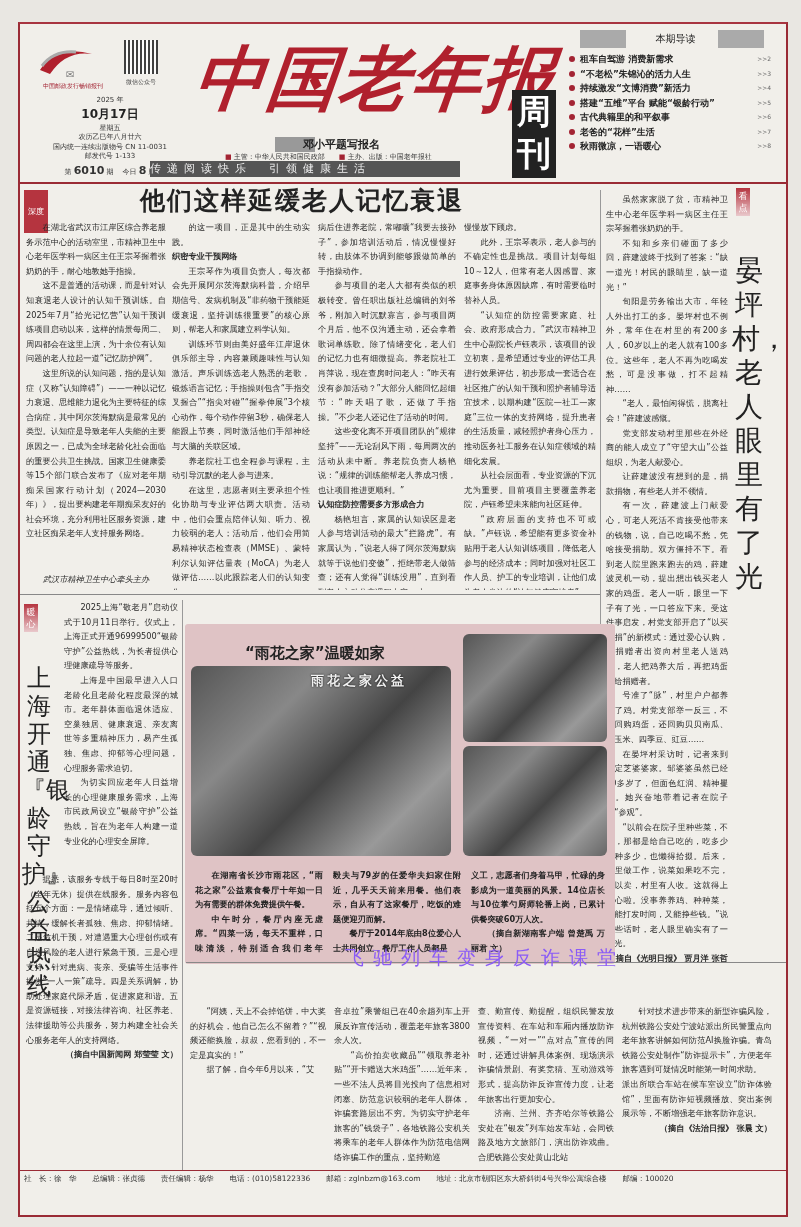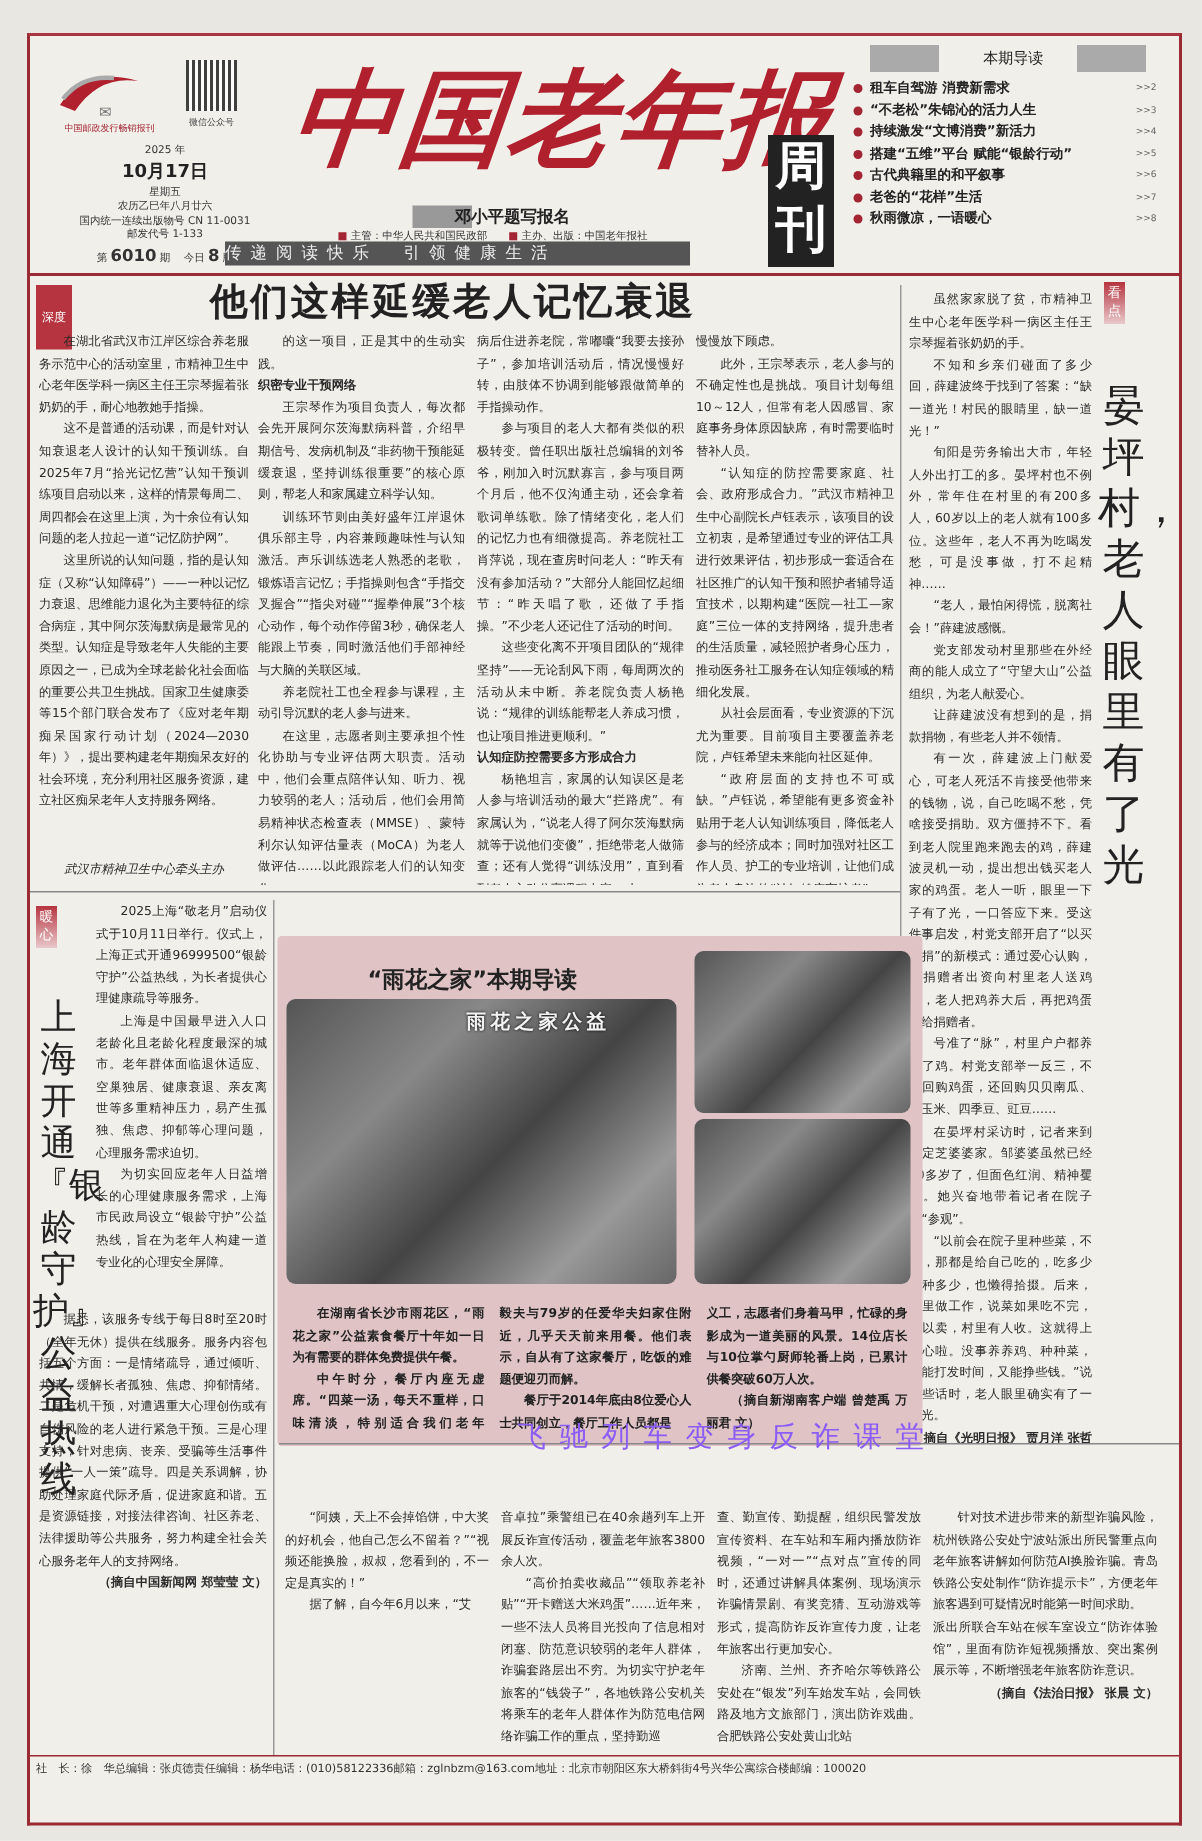--- a/index.html
+++ b/index.html
@@ -39,21 +39,21 @@
 .col .src{text-indent:0;text-align:right;font-weight:bold}
 .col .cap{text-indent:0;text-align:center;font-style:italic}
 .vline{width:1px;background:#999}
 .hline{height:1px;background:#888}
 .side-title{font-size:28px;line-height:34px;width:34px;text-align:center;color:#222;font-family:"DejaVu Sans",sans-serif}
 .pink-box{left:165px;top:600px;width:430px;height:340px;background:#dfc3c5;border-radius:3px}
 .pink-title{left:60px;top:20px;font-size:15px;font-weight:bold;color:#222}
 .photo{background:linear-gradient(135deg,#555 0%,#888 30%,#444 55%,#999 80%,#666 100%);border-radius:6px;overflow:hidden}
 .photo-sign{position:absolute;left:120px;top:6px;color:#f2f2f2;font-size:13px;font-weight:bold;letter-spacing:3px;text-shadow:0 0 2px #000}
 .h2{left:325px;top:921px;font-size:19px;letter-spacing:9px;color:#8b5cf6;font-family:"DejaVu Sans",sans-serif}
-.footer{left:4px;top:1150px;width:760px;font-size:7.5px;color:#333;display:flex;gap:0;white-space:nowrap}
+.footer{left:4px;top:1150px;width:760px;font-size:7.5px;color:#333;display:flex;gap:16px;white-space:nowrap}
 </style>
 </head>
 <body>
 
 <div class="page">
 
   <div class="abs masthead-left">
     <svg class="logo" viewBox="0 0 60 42">
       <path d="M4 30 Q20 4 56 14 Q30 10 14 34 Z" fill="#b0202d"></path>
       <path d="M6 26 Q18 10 40 12" stroke="#aaa" stroke-width="3" fill="none"></path>
@@ -168,21 +168,21 @@
     <p>上海是中国最早进入人口老龄化且老龄化程度最深的城市。老年群体面临退休适应、空巢独居、健康衰退、亲友离世等多重精神压力，易产生孤独、焦虑、抑郁等心理问题，心理服务需求迫切。</p>
     <p>为切实回应老年人日益增长的心理健康服务需求，上海市民政局设立“银龄守护”公益热线，旨在为老年人构建一道专业化的心理安全屏障。</p>
   </div>
   <div class="abs col" style="left:6px;top:848px;width:152px;height:300px">
     <p>据悉，该服务专线于每日8时至20时（全年无休）提供在线服务。服务内容包括五个方面：一是情绪疏导，通过倾听、共情，缓解长者孤独、焦虑、抑郁情绪。二是危机干预，对遭遇重大心理创伤或有自伤风险的老人进行紧急干预。三是心理支持，针对患病、丧亲、受骗等生活事件提供“一人一策”疏导。四是关系调解，协助处理家庭代际矛盾，促进家庭和谐。五是资源链接，对接法律咨询、社区养老、法律援助等公共服务，努力构建全社会关心服务老年人的支持网络。</p>
     <p class="src">（摘自中国新闻网 郑莹莹 文）</p>
   </div>
   <div class="abs vline" style="left:162px;top:576px;height:570px"></div>
 
   <div class="abs pink-box">
-    <div class="abs pink-title">“雨花之家”本期导读</div>
+    <div class="abs pink-title">“雨花之家”温暖如家</div>
     <div class="abs photo" style="left:6px;top:42px;width:260px;height:190px">
       <div class="photo-sign">雨花之家公益</div>
     </div>
     <div class="abs photo" style="left:278px;top:10px;width:144px;height:108px"></div>
     <div class="abs photo" style="left:278px;top:122px;width:144px;height:110px"></div>
     <div class="abs col" style="left:10px;top:244px;width:128px;height:90px;color:#222;font-weight:bold">
       <p>在湖南省长沙市雨花区，“雨花之家”公益素食餐厅十年如一日为有需要的群体免费提供午餐。</p>
         <p>中午时分，餐厅内座无虚席。“四菜一汤，每天不重样，口味清淡，特别适合我们老年人！”84岁的陈</p>
     </div>
     <div class="abs col" style="left:148px;top:244px;width:128px;height:90px;color:#222;font-weight:bold">

